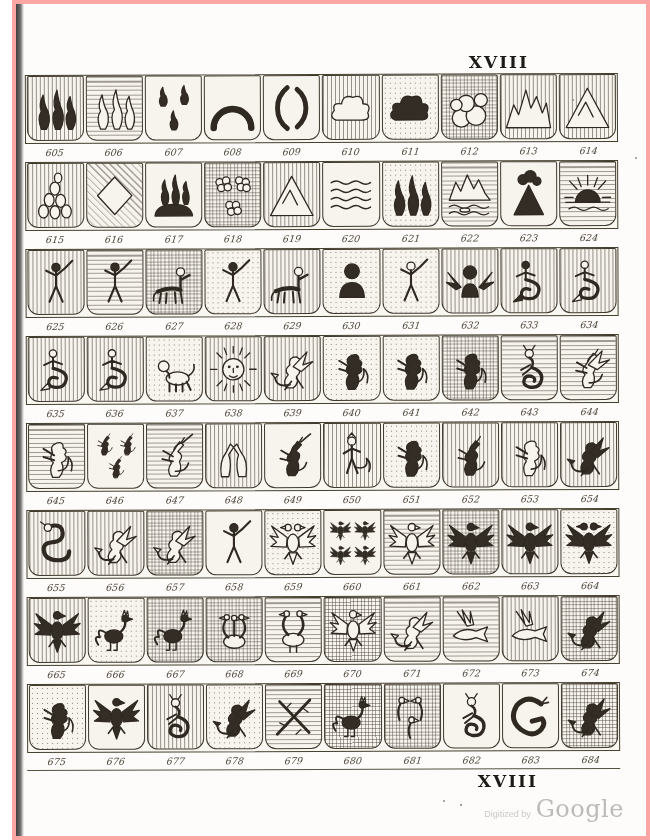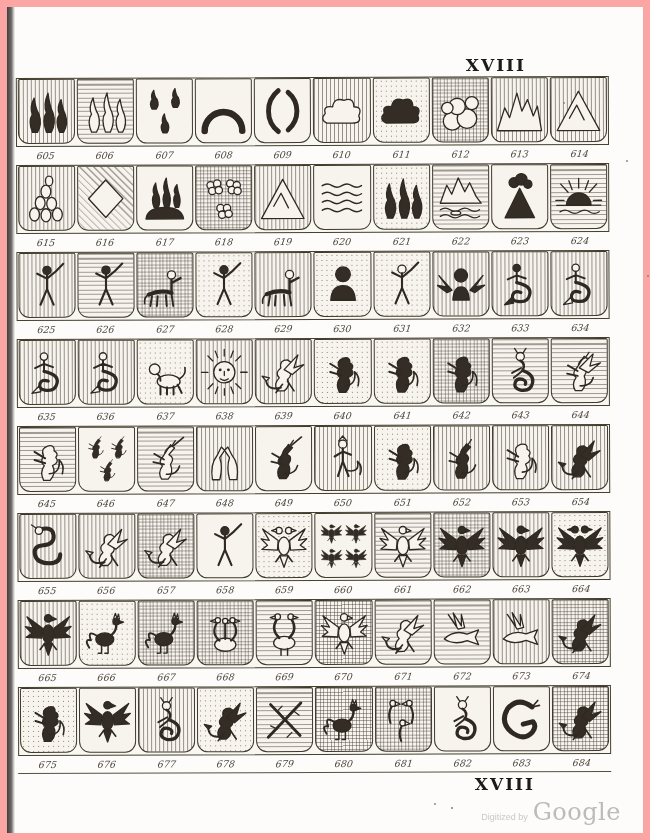--- a/index.html
+++ b/index.html
@@ -1,19 +1,19 @@
 <!DOCTYPE html>
 <html><head>
 <meta charset="utf-8">
 <style>
   * { box-sizing: border-box; margin: 0; padding: 0; }
   html,body { width:650px; height:840px; }
   body { background:#ffffff; position:relative; overflow:hidden;
          font-family:"DejaVu Serif", serif; }
-  .page { position:absolute; inset:0; background:#fdfcfa; border:7px solid #fca5a5; }
+  .page { position:absolute; inset:0; background:#fdfcfa; border:4px solid #fca5a5;margin-left:12px; }
   .gutter { position:absolute; left:0; top:0; bottom:0; width:8px;
     background:linear-gradient(90deg,#3f3e3d 0%,#6f6d6b 55%,#cfcecb 85%,rgba(255,255,255,0) 100%); }
   .plate-no { position:absolute; font-weight:bold; font-size:17px; letter-spacing:2px;
     color:#1d1b18; font-family:"DejaVu Serif", serif; }
   .plate-no.top { top:48px; right:117px; }
   .plate-no.bottom { top:767px; right:108px; }
   .plate { position:absolute; left:10px; top:70px; width:593px; transform:rotate(-0.2deg); }
   .prow { position:relative; height:69px; border:1px solid #46402f; background:#f9f7f2; display:flex; }
   .nums { height:18px; display:flex; }
   .nums.last { border-bottom:1px solid #56503f; }

